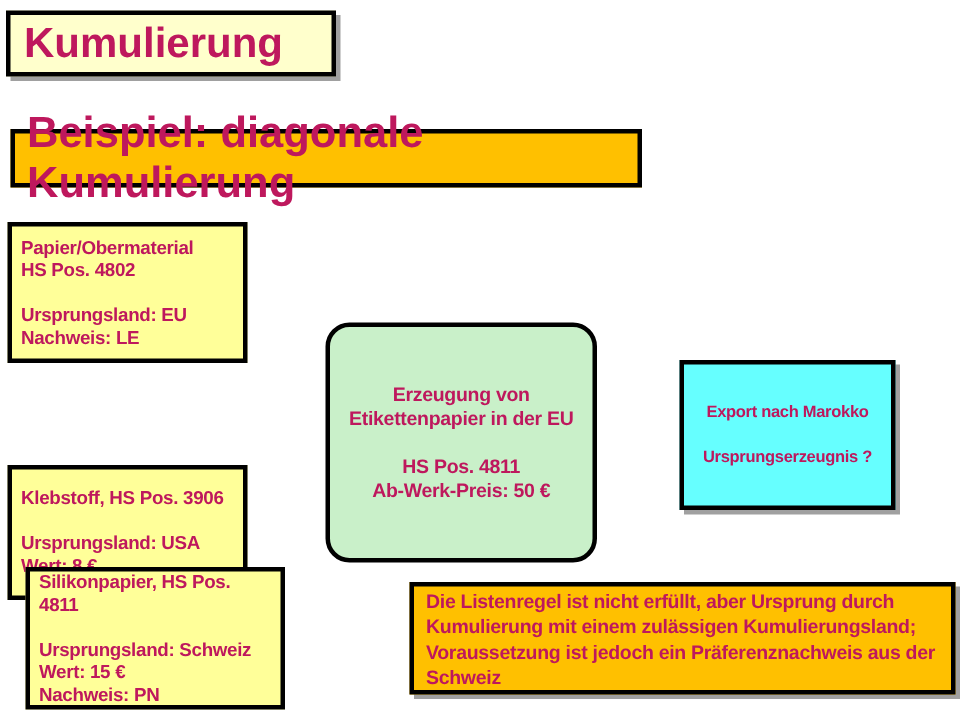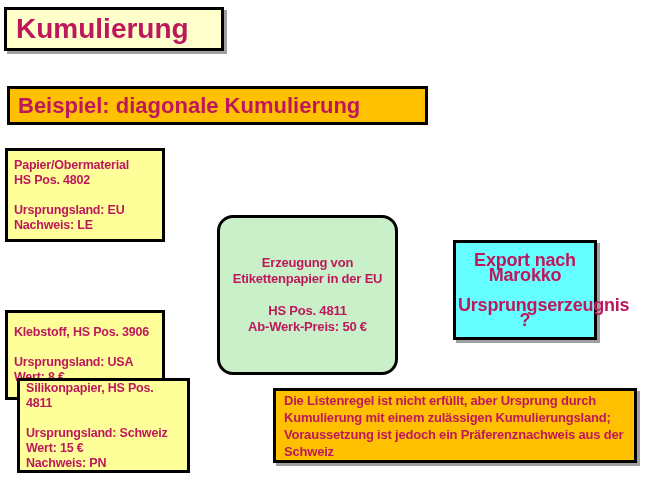--- a/index.html
+++ b/index.html
@@ -36,21 +36,21 @@
   }
   #title-box {
     left: 4px; top: 7px; width: 220px; height: 44px;
     background: var(--title-bg, #ffffcc);
     font-size: 28px;
     padding-left: 9px;
   }
   #subtitle-box {
     left: 7px; top: 86px; width: 421px; height: 39px;
     background: var(--accent-orange, #ffc000);
-    font-size: 22px;
+    font-size: 29px;
     padding-left: 8px;
   }
   .material-box {
     left: 5px; width: 160px;
     background: var(--material-yellow, #ffff99);
     font-size: 12.5px;
     line-height: 15px;
     padding: 0 12px 0 6px;
   }
   #material-box-1 { top: 148px; height: 94px; }
@@ -61,21 +61,21 @@
     background: var(--process-green, #c9f0c9);
     border-radius: 16px;
     font-size: 13px;
     line-height: 16px;
     text-align: center;
     padding: 0 4px;
   }
   #export-box {
     left: 453px; top: 240px; width: 144px; height: 100px;
     background: var(--export-cyan, #66ffff);
-    font-size: 18px;
+    font-size: 11px;
     line-height: 15px;
     text-align: center;
     padding: 0 2px;
   }
   #note-box {
     left: 273px; top: 388px; width: 364px; height: 75px;
     background: var(--accent-orange, #ffc000);
     font-size: 13px;
     line-height: 17px;
     padding: 0 6px 0 8px;

